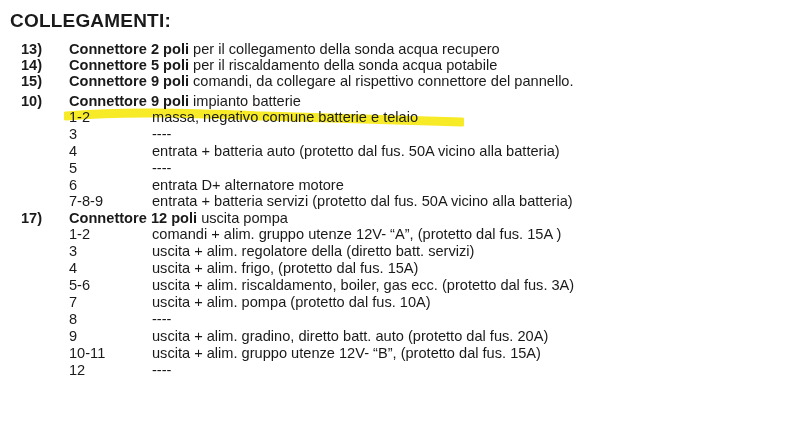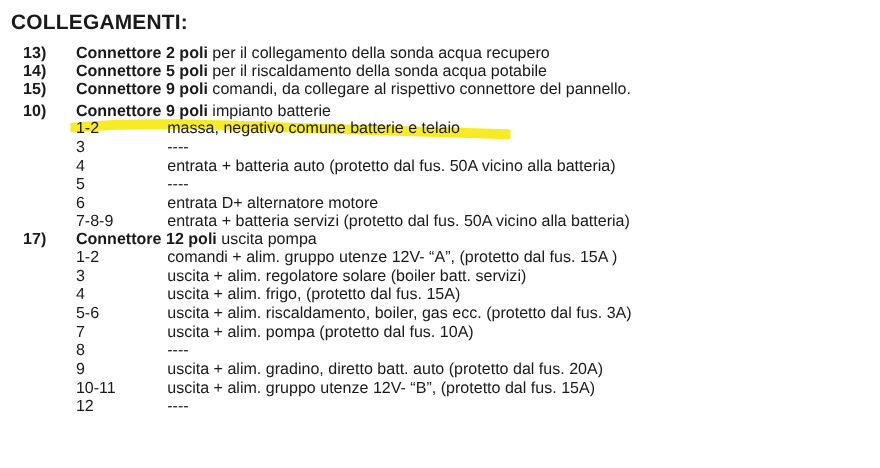--- a/index.html
+++ b/index.html
@@ -83,21 +83,21 @@
 <div class="row" style="top:210px">
   <span class="num">17)</span>
   <span class="lead"><b>Connettore 12 poli</b><span> uscita pompa</span></span>
 </div>
 <div class="row" style="top:226px">
   <span class="pin">1-2</span>
   <span class="desc">comandi + alim. gruppo utenze 12V- “A”,  (protetto dal fus. 15A )</span>
 </div>
 <div class="row" style="top:243px">
   <span class="pin">3</span>
-  <span class="desc">uscita + alim. regolatore solare (boiler batt. servizi)</span>
+  <span class="desc">uscita + alim. regolatore della (diretto batt. servizi)</span>
 </div>
 <div class="row" style="top:260px">
   <span class="pin">4</span>
   <span class="desc">uscita + alim. frigo, (protetto dal fus. 15A)</span>
 </div>
 <div class="row" style="top:277px">
   <span class="pin">5-6</span>
   <span class="desc">uscita + alim. riscaldamento, boiler, gas ecc. (protetto dal fus. 3A)</span>
 </div>
 <div class="row" style="top:294px">

